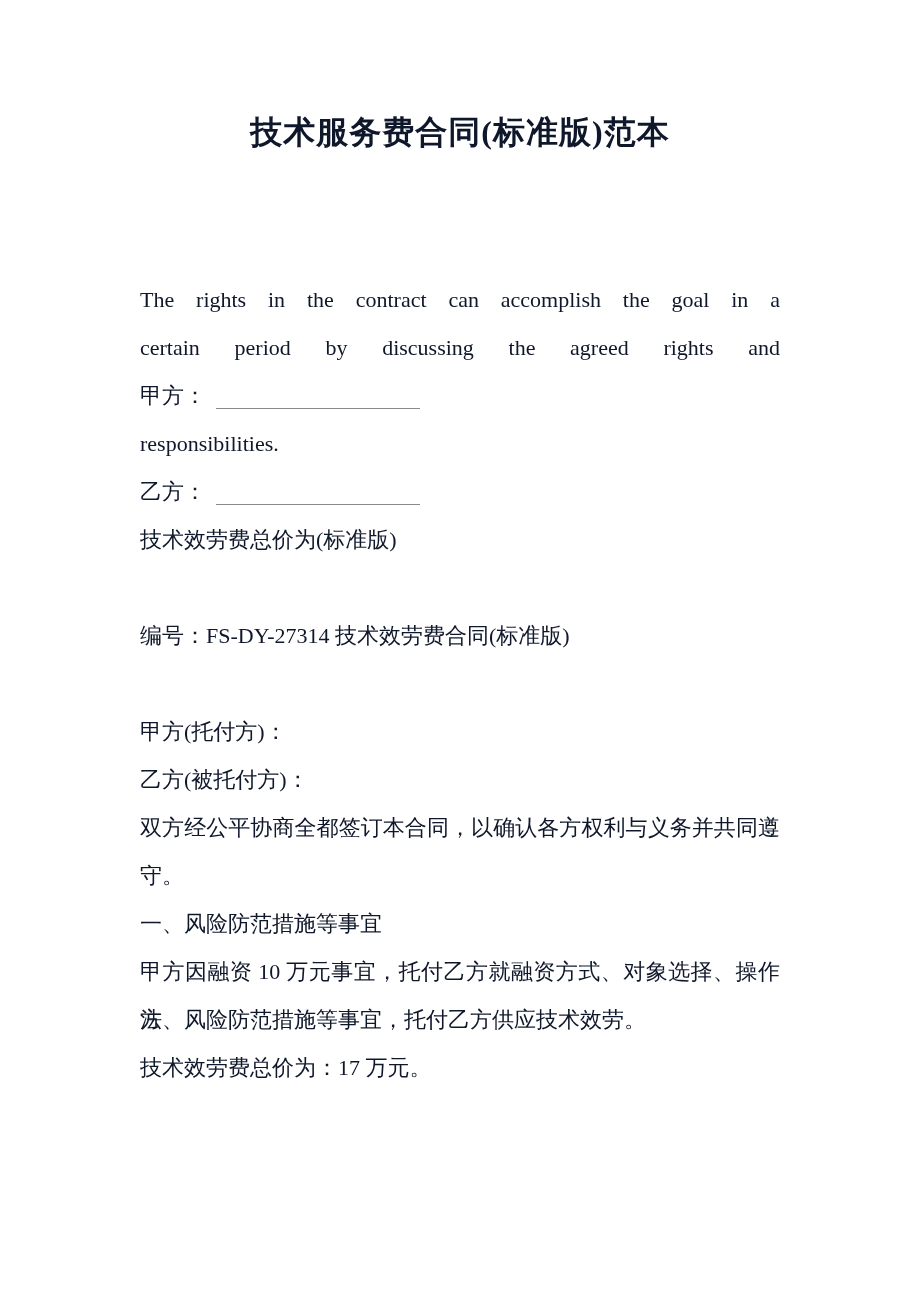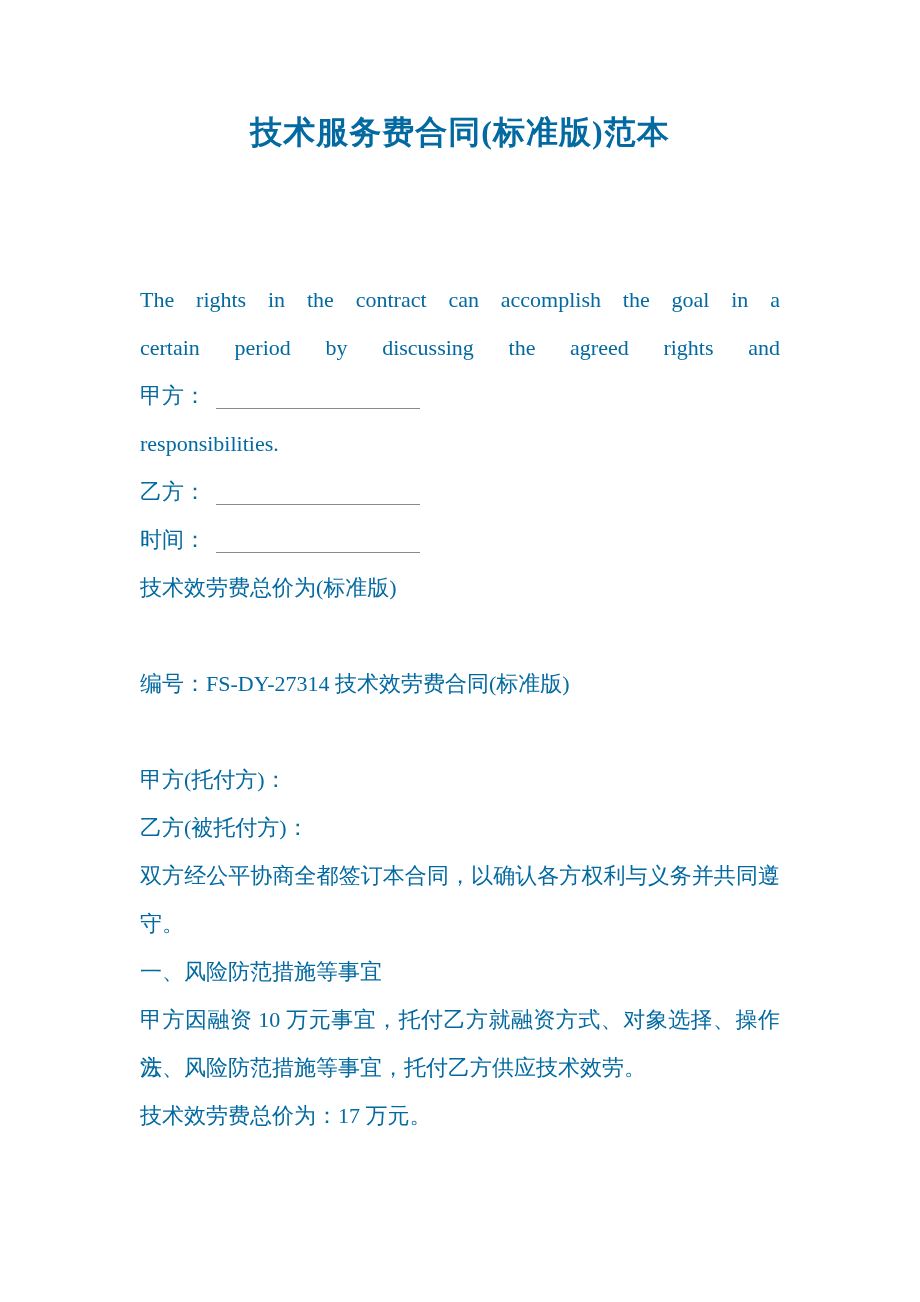--- a/index.html
+++ b/index.html
@@ -7,21 +7,21 @@
     padding: 0;
     background: #ffffff;
   }
   .page {
     position: relative;
     width: 920px;
     height: 1302px;
     background: #ffffff;
     overflow: hidden;
     font-family: "Liberation Serif", "DejaVu Serif", serif;
-    color: #0369a1;
+    color: #0f172a;
   }
   .title {
     margin: 0;
     padding-top: 110px;
     text-align: center;
     font-size: 32px;
     line-height: 44px;
     font-weight: 600;
     letter-spacing: 1px;
   }
@@ -67,23 +67,20 @@
     <div class="line just">The rights in the contract can accomplish the goal in a</div>
     <div class="line just">certain period by discussing the agreed rights and</div>
     <div class="line">
       <span>甲方：</span><span class="blank"></span>
     </div>
 
     <div class="line">responsibilities.</div>
     <div class="line">
       <span>乙方：</span><span class="blank"></span>
     </div>
-    <div class="line">
-      <span>时间：</span><span class="blank"></span>
-    </div>
 
     <div class="line">技术效劳费总价为(标准版)</div>
 
     <div class="spacer"></div>
 
     <div class="line">编号：FS-DY-27314 技术效劳费合同(标准版)</div>
 
     <div class="spacer"></div>
 
     <div class="line">甲方(托付方)：</div>

